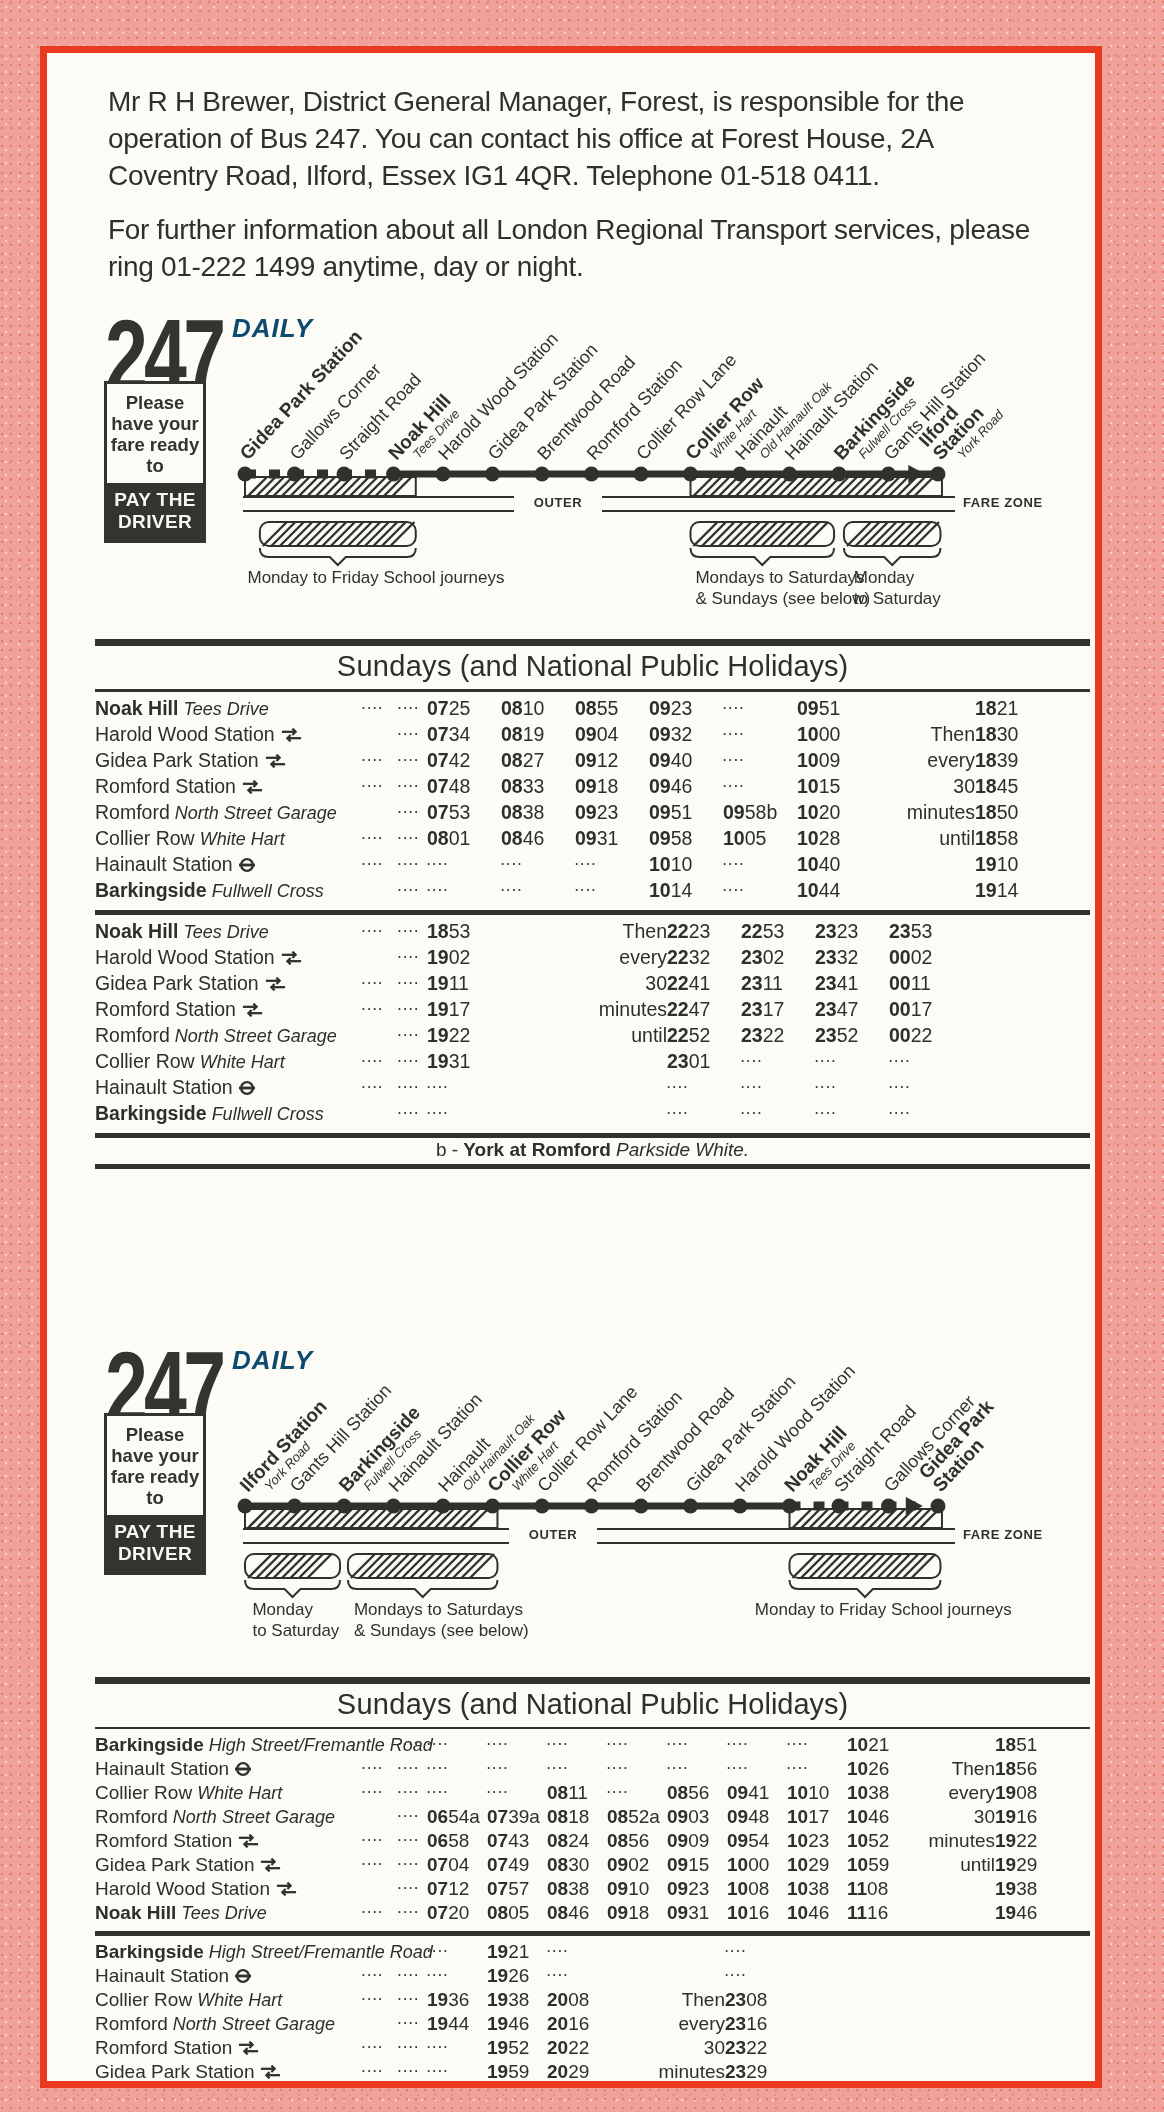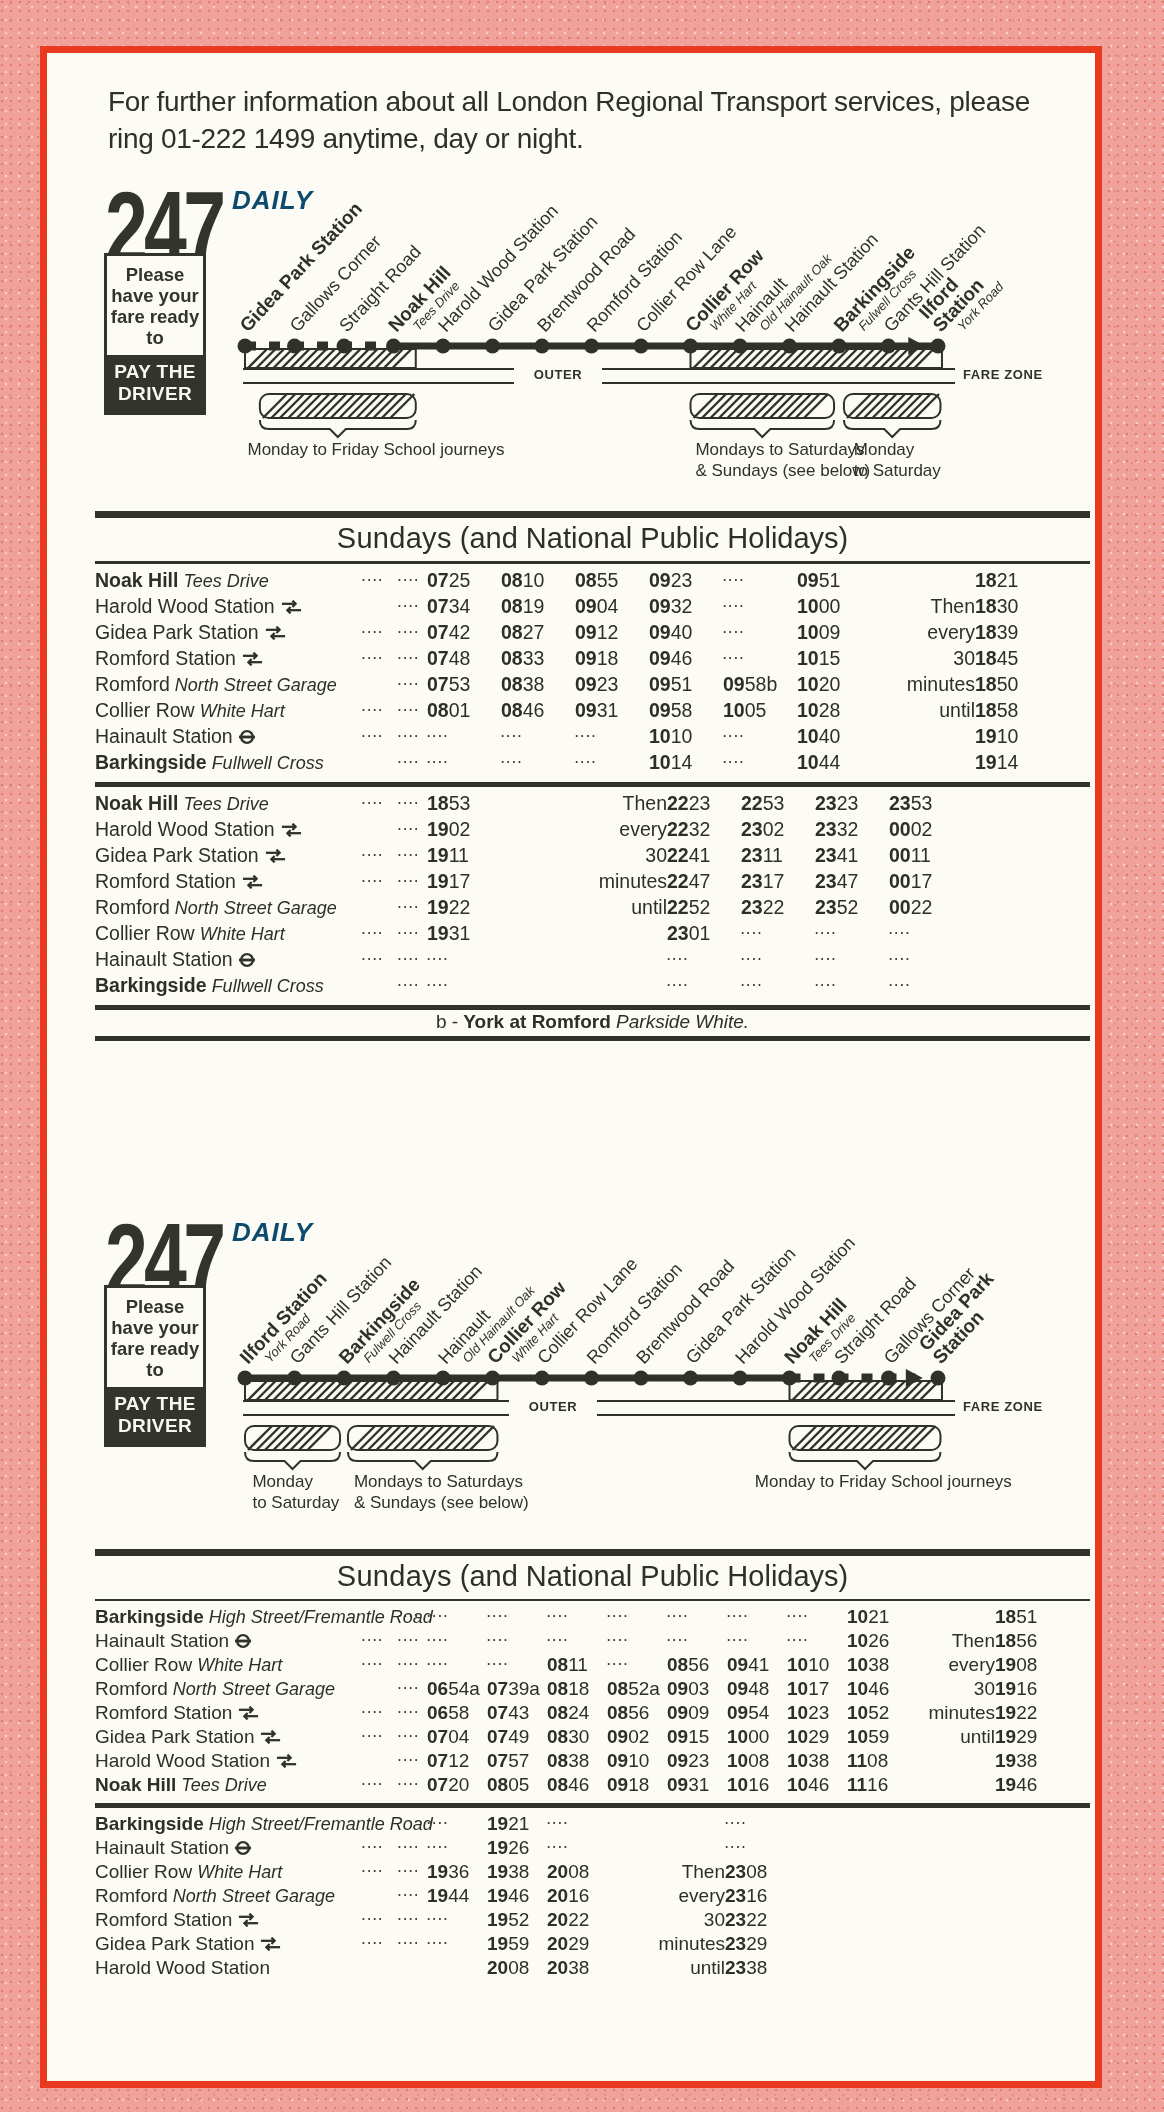--- a/index.html
+++ b/index.html
@@ -62,20 +62,21 @@
   .icon.lu{width:16px;height:16px;vertical-align:-2px;}
   .fnote{text-align:center;font-size:19px;padding:1px 0 3px;color:#2f2f29;}
 </style>
 </head>
 <body>
 
 <div class="surround">
   <div class="page">
 
     <div class="intro">
+      <p>Mr R H Brewer, District General Manager, Forest, is responsible for the operation of Bus 247. You can contact his office at Forest House, 2A Coventry Road, Ilford, Essex IG1 4QR. Telephone 01-518 0411.</p>
       <p>For further information about all London Regional Transport services, please ring 01-222 1499 anytime, day or night.</p>
     </div>
 
     <div class="diag">
       <div class="route-head">
         <div class="route-num">247</div>
       </div>
       <div class="daily">DAILY</div>
       <div class="fare-box">
         <div class="fare-top">Please have your fare ready to</div>

